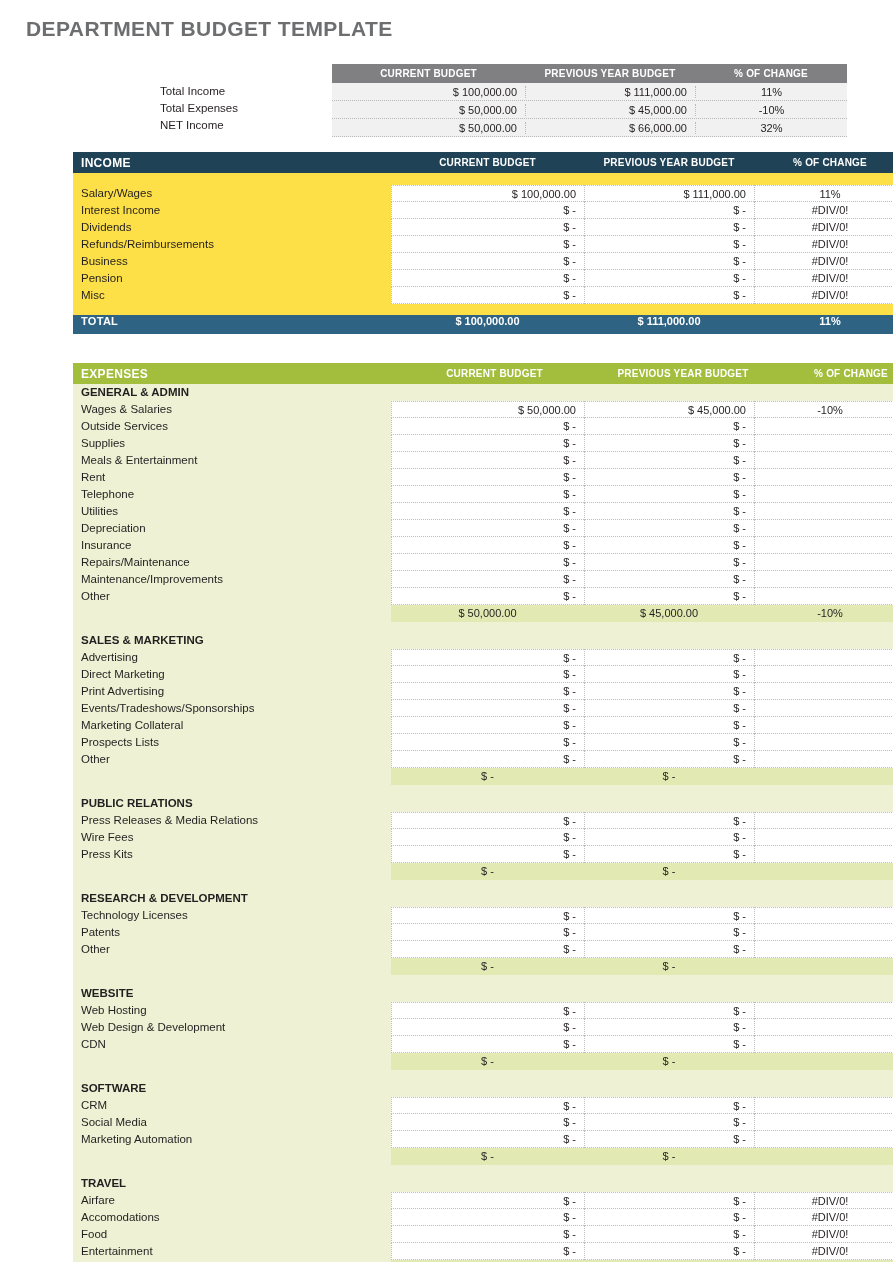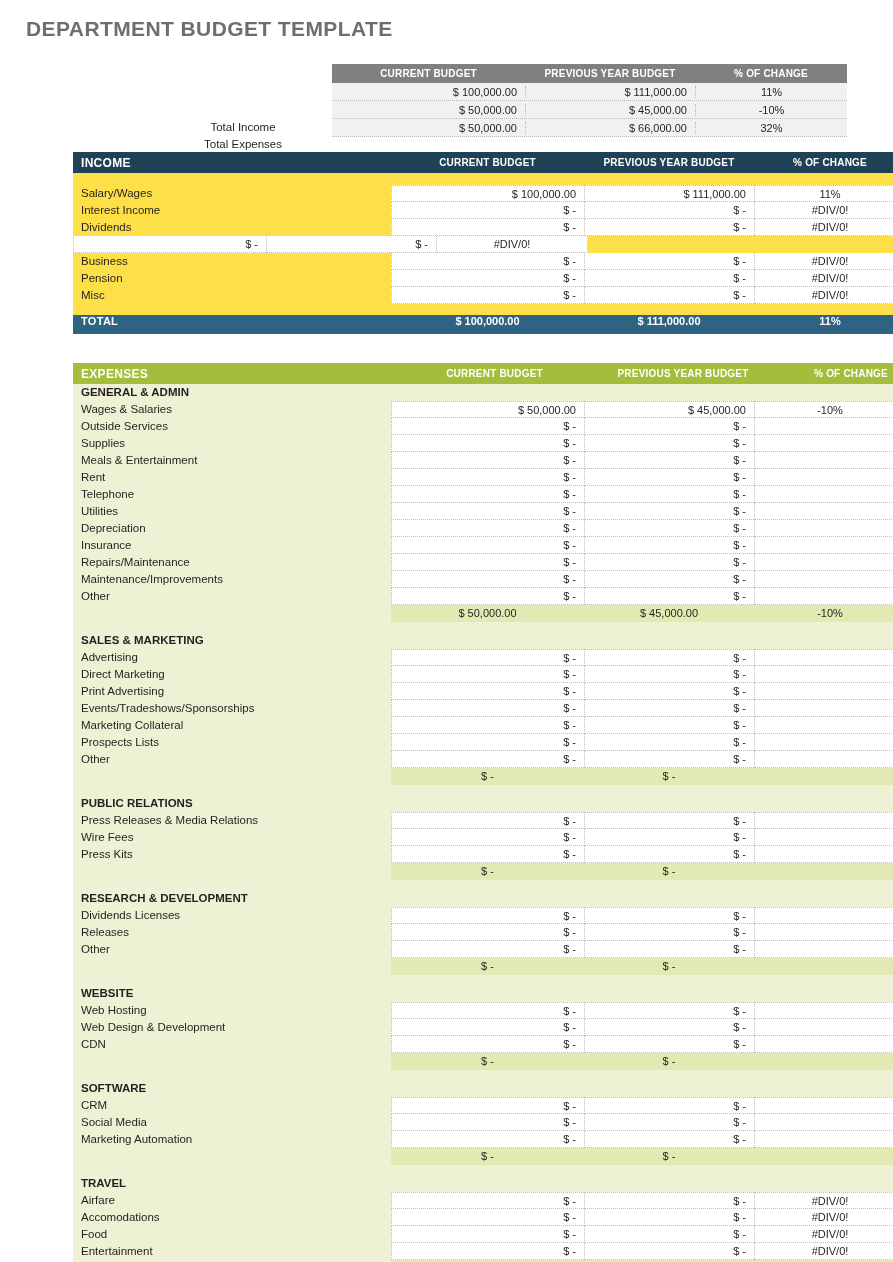--- a/index.html
+++ b/index.html
@@ -85,22 +85,21 @@
   #summary .sum-head .sum-c3 { border-left: none; }
   #summary .sum-head .sum-c1 { text-align: center; padding-right: 0; }
   #summary .sum-head .sum-c2 { text-align: center; padding-right: 0; }
 
   .sum-labels {
     position: absolute;
     left: 160px;
     top: 83px;
     width: 166px;
     font-size: 11.5px;
-    text-align: center;
-    margin-top: 36px;
+    text-align: left;
   }
   .sum-labels div { height: 17px; line-height: 17px; }
 
   
   .banner {
     display: flex;
     align-items: center;
     height: 21px;
   }
   .banner .b-title {
@@ -254,20 +253,21 @@
           <div class="c-prev cell num">$ -</div>
           <div class="c-chg cell ctr rt-edge">#DIV/0!</div>
         </div>
         <div class="row">
           <div class="c-label lbl">Dividends</div>
           <div class="c-cur cell num">$ -</div>
           <div class="c-prev cell num">$ -</div>
           <div class="c-chg cell ctr rt-edge">#DIV/0!</div>
         </div>
         <div class="row">
+          <div class="c-label lbl">Refunds/Reimbursements</div>
           <div class="c-cur cell num">$ -</div>
           <div class="c-prev cell num">$ -</div>
           <div class="c-chg cell ctr rt-edge">#DIV/0!</div>
         </div>
         <div class="row">
           <div class="c-label lbl">Business</div>
           <div class="c-cur cell num">$ -</div>
           <div class="c-prev cell num">$ -</div>
           <div class="c-chg cell ctr rt-edge">#DIV/0!</div>
         </div>
@@ -475,27 +475,27 @@
           <div class="c-chg cell"></div>
         </div>
         <div style="height: 10px;"></div>
         <div class="row">
           <div class="c-label grp">RESEARCH &amp; DEVELOPMENT</div>
           <div class="c-cur"></div>
           <div class="c-prev"></div>
           <div class="c-chg"></div>
         </div>
         <div class="row grid-top">
-          <div class="c-label lbl">Dividends Licenses</div>
-          <div class="c-cur cell num">$ -</div>
-          <div class="c-prev cell num">$ -</div>
-          <div class="c-chg cell ctr rt-edge"></div>
-        </div>
-        <div class="row">
-          <div class="c-label lbl">Releases</div>
+          <div class="c-label lbl">Technology Licenses</div>
+          <div class="c-cur cell num">$ -</div>
+          <div class="c-prev cell num">$ -</div>
+          <div class="c-chg cell ctr rt-edge"></div>
+        </div>
+        <div class="row">
+          <div class="c-label lbl">Patents</div>
           <div class="c-cur cell num">$ -</div>
           <div class="c-prev cell num">$ -</div>
           <div class="c-chg cell ctr rt-edge"></div>
         </div>
         <div class="row">
           <div class="c-label lbl">Other</div>
           <div class="c-cur cell num">$ -</div>
           <div class="c-prev cell num">$ -</div>
           <div class="c-chg cell ctr rt-edge"></div>
         </div>

